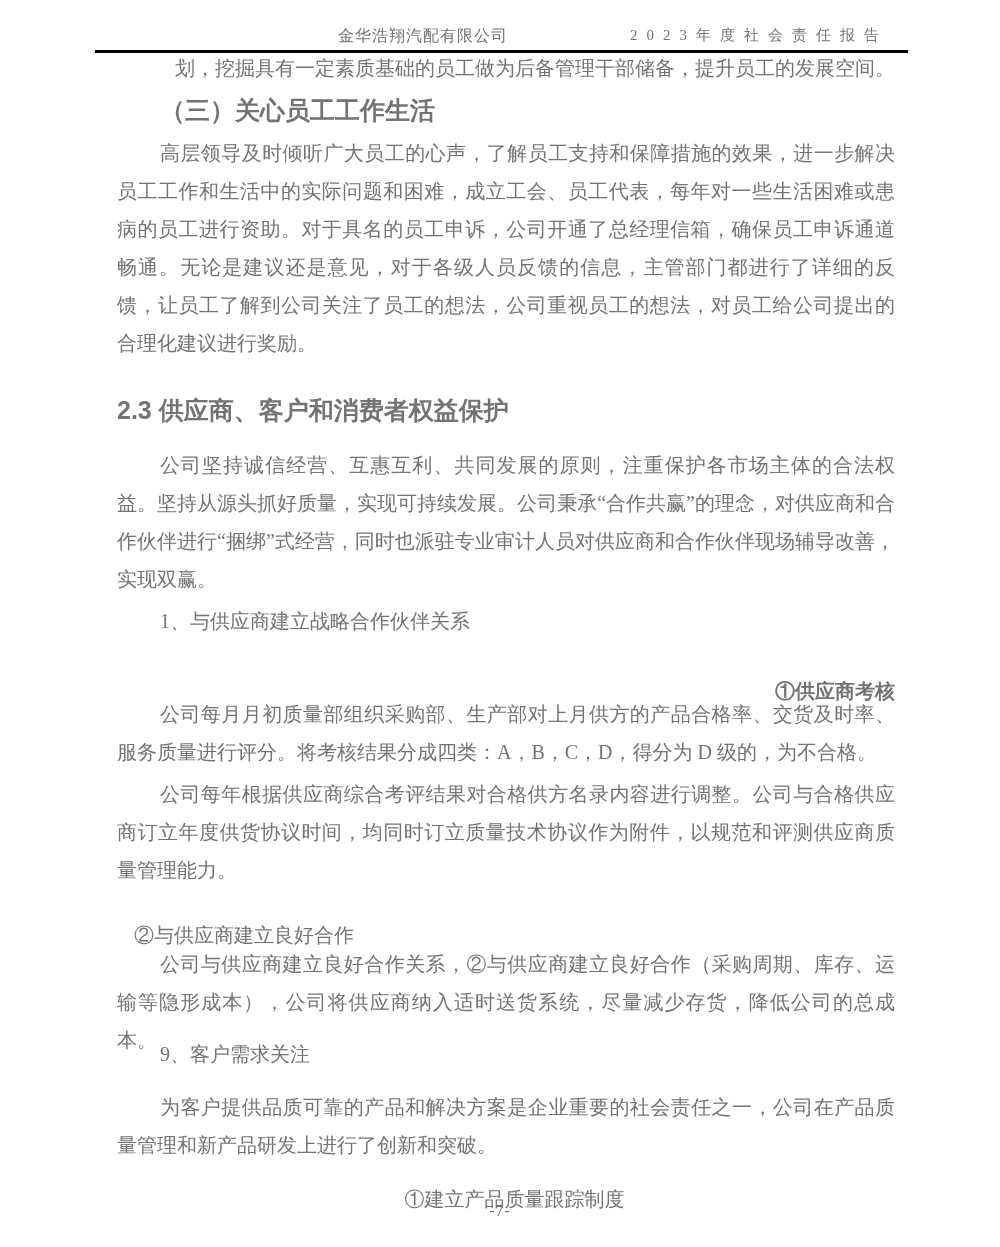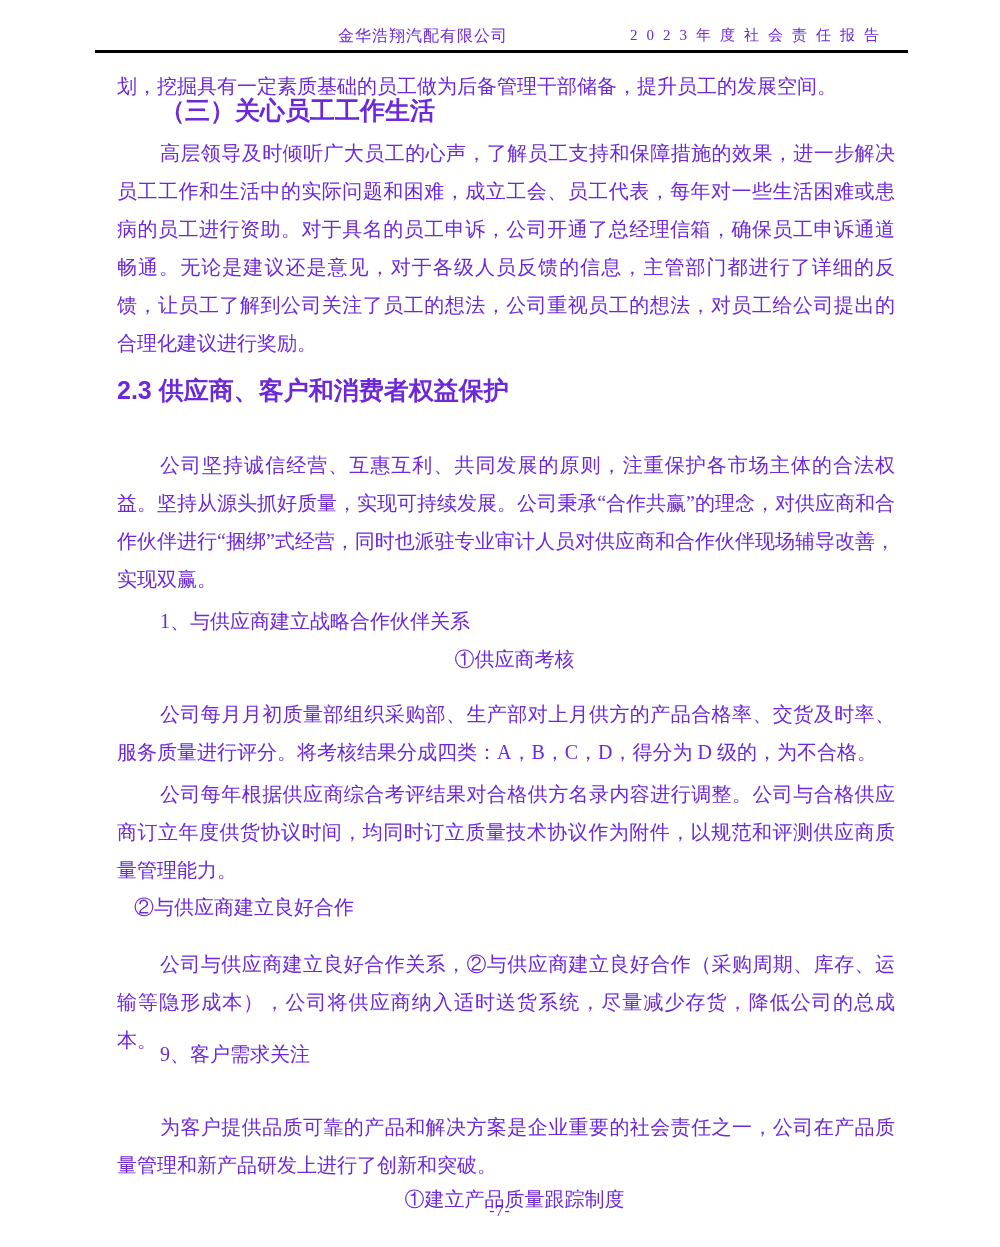--- a/index.html
+++ b/index.html
@@ -4,21 +4,21 @@
 <style>
   * { margin: 0; padding: 0; box-sizing: border-box; }
   html, body { background: #e8e8e8; }
   .page {
     position: relative;
     width: 1000px;
     height: 1247px;
     margin: 0 auto;
     background: #ffffff;
     font-family: "Liberation Serif", "DejaVu Serif", serif;
-    color: #6d28d9;
+    color: #737373;
     overflow: hidden;
   }
   
   .hdr-company {
     position: absolute;
     left: 338px; top: 26px;
     font-size: 16px;
     letter-spacing: 1px;
     white-space: nowrap;
   }
@@ -46,33 +46,33 @@
     text-align: justify;
   }
   .ind    { text-indent: 43px; }
   .ind-sm { text-indent: 17px; }
   .hd {
     font-family: "Liberation Sans", "DejaVu Sans", sans-serif;
     font-weight: 700;
     font-size: 25px;
     text-align: left;
   }
-  .b0  { top: 67px;   text-align: left; }
+  .b0  { top: 49px;   text-align: right; }
   .b1  { top: 91px; }
   .b2  { top: 134px; }
-  .b3  { top: 371px; }
+  .b3  { top: 391px; }
   .b4  { top: 446px; }
   .b5  { top: 602px;  text-align: left; }
-  .b6  { top: 640px;  text-align: center; }
+  .b6  { top: 672px;  text-align: right; font-weight: bold; }
   .b7  { top: 695px; }
   .b8  { top: 775px; }
-  .b9  { top: 888px;  text-align: left; }
+  .b9  { top: 916px;  text-align: left; }
   .b10 { top: 945px; }
   .b11 { top: 1035px; text-align: left; }
-  .b12 { top: 1088px; margin-top: 20px; }
+  .b12 { top: 1088px; }
   .b13 { top: 1180px; text-align: center; }
   
   .page-number {
     position: absolute;
     left: 0; top: 1202px;
     width: 100%;
     text-align: center;
     font-size: 16px;
     letter-spacing: 1px;
   }

